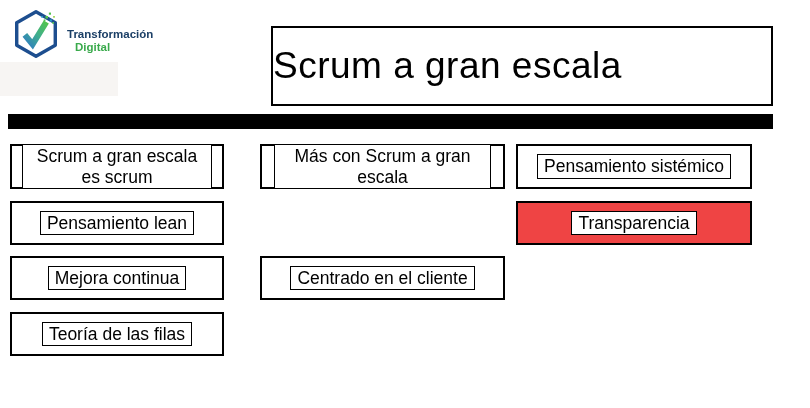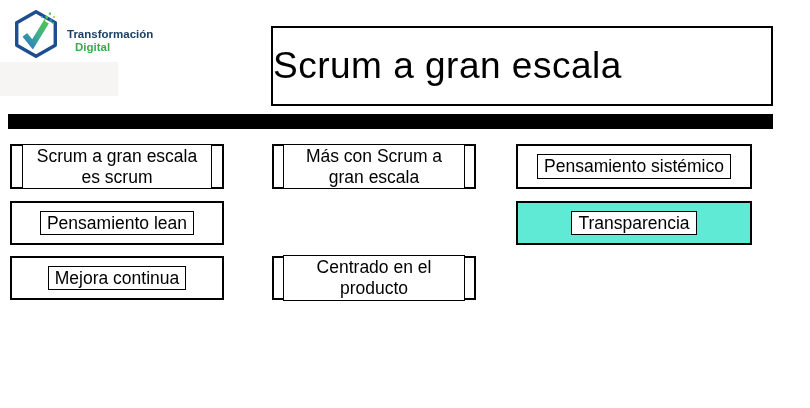--- a/index.html
+++ b/index.html
@@ -73,21 +73,21 @@
   .cbox .inner {
     border: 1.5px solid #000000;
     background: #ffffff;
     padding: 1px 6px;
     max-width: 84%;
     text-align: center;
     font-size: 17.5px;
     line-height: 1.18;
   }
   .col1 { left: 10px;  width: 214px; }
-  .col2 { left: 272px; width: 204px; justify-content: center; }
+  .col2 { left: 260px; width: 245px; justify-content: center; }
   .col3 { left: 516px; width: 236px; }
   .row1 { top: 144px; height: 45px; }
   .row2 { top: 201px; }
   .row3 { top: 256px; }
   .row4 { top: 312px; }
 
   
   .footer {
     position: absolute;
     right: 38px;
@@ -137,29 +137,32 @@
 
   <div class="cbox col1 row1">
     <span class="inner">Scrum a gran escala es scrum</span>
   </div>
   <div class="cbox col1 row3">
     <span class="inner">Mejora continua</span>
   </div>
   <div class="cbox col1 row2">
     <span class="inner">Pensamiento lean</span>
   </div>
+  <div class="cbox col1 row4">
+    <span class="inner">Teoría de las filas</span>
+  </div>
 
   <div class="cbox col2 row1">
     <span class="inner">Más con Scrum a gran escala</span>
   </div>
   <div class="cbox col2 row3">
-    <span class="inner">Centrado en el producto</span>
+    <span class="inner">Centrado en el cliente</span>
   </div>
 
   <div class="cbox col3 row1">
     <span class="inner">Pensamiento sistémico</span>
   </div>
-  <div class="cbox col3 row2" style="background-color: #5eead4;">
+  <div class="cbox col3 row2" style="background-color: #ef4444;">
     <span class="inner">Transparencia</span>
   </div>
 
 
 </div>
 
 </body></html>

